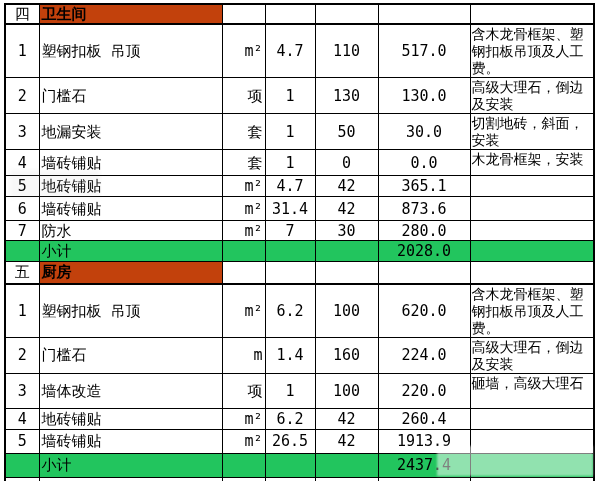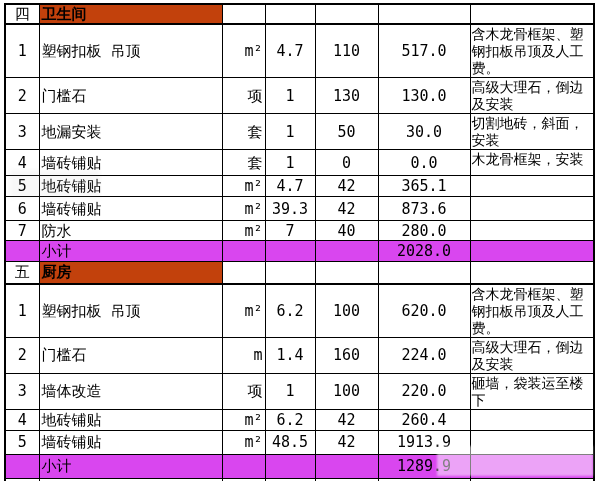--- a/index.html
+++ b/index.html
@@ -39,21 +39,21 @@
     word-break:break-all;
     text-align:left;
   }
   tr.section-row td{border-bottom-width:2px;}
   td.section-title{
     background:#c2410c;
     font-weight:bold;
     font-size:15px;
     white-space:nowrap;
   }
-  tr.subtotal-row td{background:#d946ef;}
+  tr.subtotal-row td{background:#22c55e;}
   .watermark{
     position:absolute;
     pointer-events:none;
   }
   .wm-br{
     left:437px;top:446px;width:156px;height:30px;
     background:rgba(255,255,255,0.5);
     filter:blur(1px);
   }
   .wm-left{
@@ -128,31 +128,31 @@
           <td class="c-unit">m²</td>
           <td class="c-qty">4.7</td>
           <td class="c-price">42</td>
           <td class="c-total">365.1</td>
           <td class="c-note"></td>
         </tr>
         <tr class="item-row" style="height: 24px;">
           <td class="c-no">6</td>
           <td class="c-name">墙砖铺贴</td>
           <td class="c-unit">m²</td>
-          <td class="c-qty">39.3</td>
+          <td class="c-qty">31.4</td>
           <td class="c-price">42</td>
           <td class="c-total">873.6</td>
           <td class="c-note"></td>
         </tr>
         <tr class="item-row" style="height: 20px;">
           <td class="c-no">7</td>
           <td class="c-name">防水</td>
           <td class="c-unit">m²</td>
           <td class="c-qty">7</td>
-          <td class="c-price">40</td>
+          <td class="c-price">30</td>
           <td class="c-total">280.0</td>
           <td class="c-note"></td>
         </tr>
         <tr class="subtotal-row" style="height: 21px;">
           <td class="c-no"></td>
           <td class="c-name">小计</td>
           <td class="c-unit"></td>
           <td class="c-qty"></td>
           <td class="c-price"></td>
           <td class="c-total">2028.0</td>
@@ -185,47 +185,47 @@
           <td class="c-total">224.0</td>
           <td class="c-note">高级大理石，倒边及安装</td>
         </tr>
         <tr class="item-row" style="height: 35px;">
           <td class="c-no">3</td>
           <td class="c-name">墙体改造</td>
           <td class="c-unit">项</td>
           <td class="c-qty">1</td>
           <td class="c-price">100</td>
           <td class="c-total">220.0</td>
-          <td class="c-note">砸墙，袋装运至楼下</td>
+          <td class="c-note">砸墙，高级大理石</td>
         </tr>
         <tr class="item-row" style="height: 21px;">
           <td class="c-no">4</td>
           <td class="c-name">地砖铺贴</td>
           <td class="c-unit">m²</td>
           <td class="c-qty">6.2</td>
           <td class="c-price">42</td>
           <td class="c-total">260.4</td>
           <td class="c-note"></td>
         </tr>
         <tr class="item-row" style="height: 24px;">
           <td class="c-no">5</td>
           <td class="c-name">墙砖铺贴</td>
           <td class="c-unit">m²</td>
-          <td class="c-qty">48.5</td>
+          <td class="c-qty">26.5</td>
           <td class="c-price">42</td>
           <td class="c-total">1913.9</td>
           <td class="c-note"></td>
         </tr>
         <tr class="subtotal-row" style="height: 24px;">
           <td class="c-no"></td>
           <td class="c-name">小计</td>
           <td class="c-unit"></td>
           <td class="c-qty"></td>
           <td class="c-price"></td>
-          <td class="c-total">1289.9</td>
+          <td class="c-total">2437.4</td>
           <td class="c-note"></td>
         </tr>
         <tr class="item-row" style="height: 12px;">
           <td class="c-no"></td>
           <td class="c-name"></td>
           <td class="c-unit"></td>
           <td class="c-qty"></td>
           <td class="c-price"></td>
           <td class="c-total"></td>
           <td class="c-note"></td>

